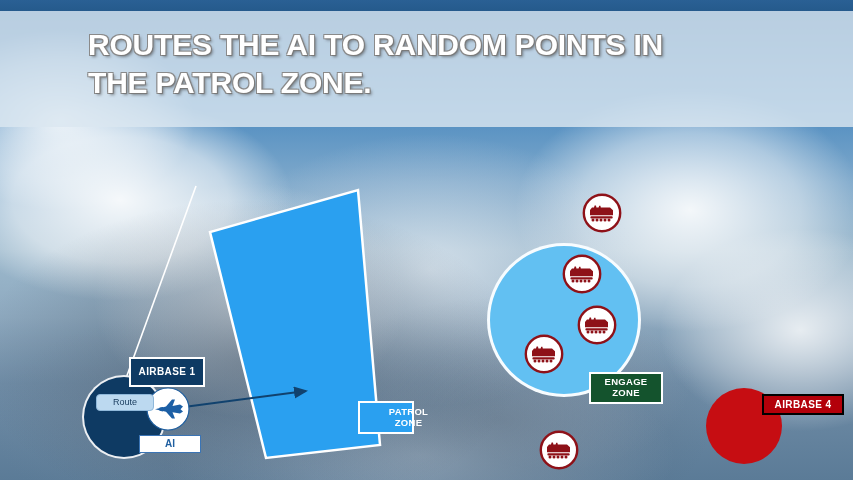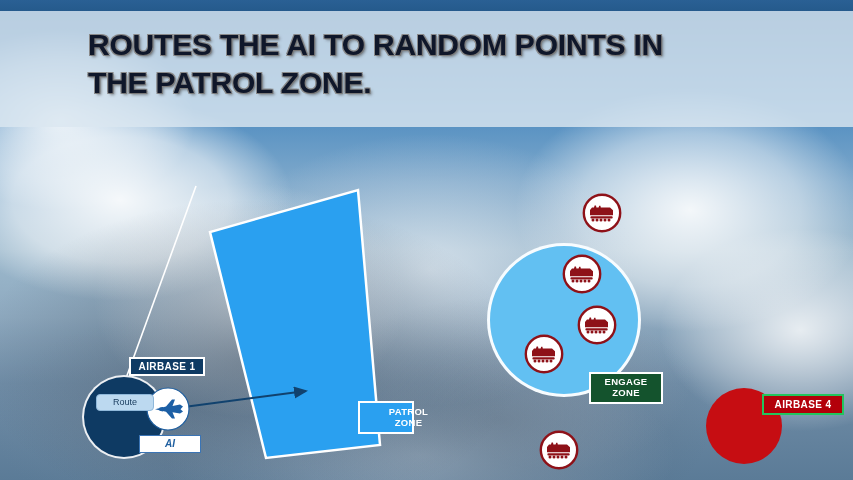--- a/index.html
+++ b/index.html
@@ -54,21 +54,21 @@
     width: 853px; height: 116px;
     background: rgba(219, 230, 240, 0.82);
   }
   .title-text {
     position: absolute;
     left: 88px; top: 26px;
     width: 700px;
     font-size: 30px;
     font-weight: bold;
     line-height: 1.27;
-    color: #0f172a;
+    color: #ffffff;
     letter-spacing: -0.2px;
     text-shadow:
        1px  1px 0 #7a7a7a,
       -1px  1px 0 #8a8a8a,
        1px -1px 0 #8a8a8a,
       -1px -1px 0 #8a8a8a,
        2px  2px 3px rgba(60,60,60,0.55);
     white-space: pre-line;
   }
 
@@ -125,35 +125,34 @@
     text-align: center;
     font-weight: bold;
     line-height: 1.15;
     display: flex;
     align-items: center;
     justify-content: center;
     white-space: pre-line;
   }
   .label-airbase1 {
     left: 129px; top: 357px;
-    width: 76px; height: 19px;
+    width: 76px; height: 30px;
     background: #0e3a63;
     border: 2px solid #ffffff;
     color: #ffffff;
     font-size: 10px;
     letter-spacing: 0.4px;
   }
   .label-ai {
     left: 139px; top: 435px;
     width: 62px; height: 18px;
     background: #ffffff;
     border: 1px solid #3a74b5;
     color: #1f5fa0;
     font-size: 10px;
-    font-style: italic;
   }
   .label-route {
     left: 96px; top: 394px;
     width: 58px; height: 17px;
     background: #bcd9f0;
     border: 1px solid #8fb8da;
     border-radius: 4px;
     color: #173a5c;
     font-size: 9px;
     font-weight: normal;
@@ -174,21 +173,21 @@
     background: #14532d;
     border: 2px solid #ffffff;
     color: #ffffff;
     font-size: 9.5px;
     letter-spacing: 0.3px;
   }
   .label-airbase4 {
     left: 762px; top: 394px;
     width: 82px; height: 21px;
     background: #b3000a;
-    border: 2px solid #22c55e;
+    border: 2px solid #000000;
     color: #ffffff;
     font-size: 10px;
     letter-spacing: 0.4px;
   }
 
   
   .callout {
     position: absolute;
     left: 189px; top: 173px;
     width: 122px; height: 62px;

